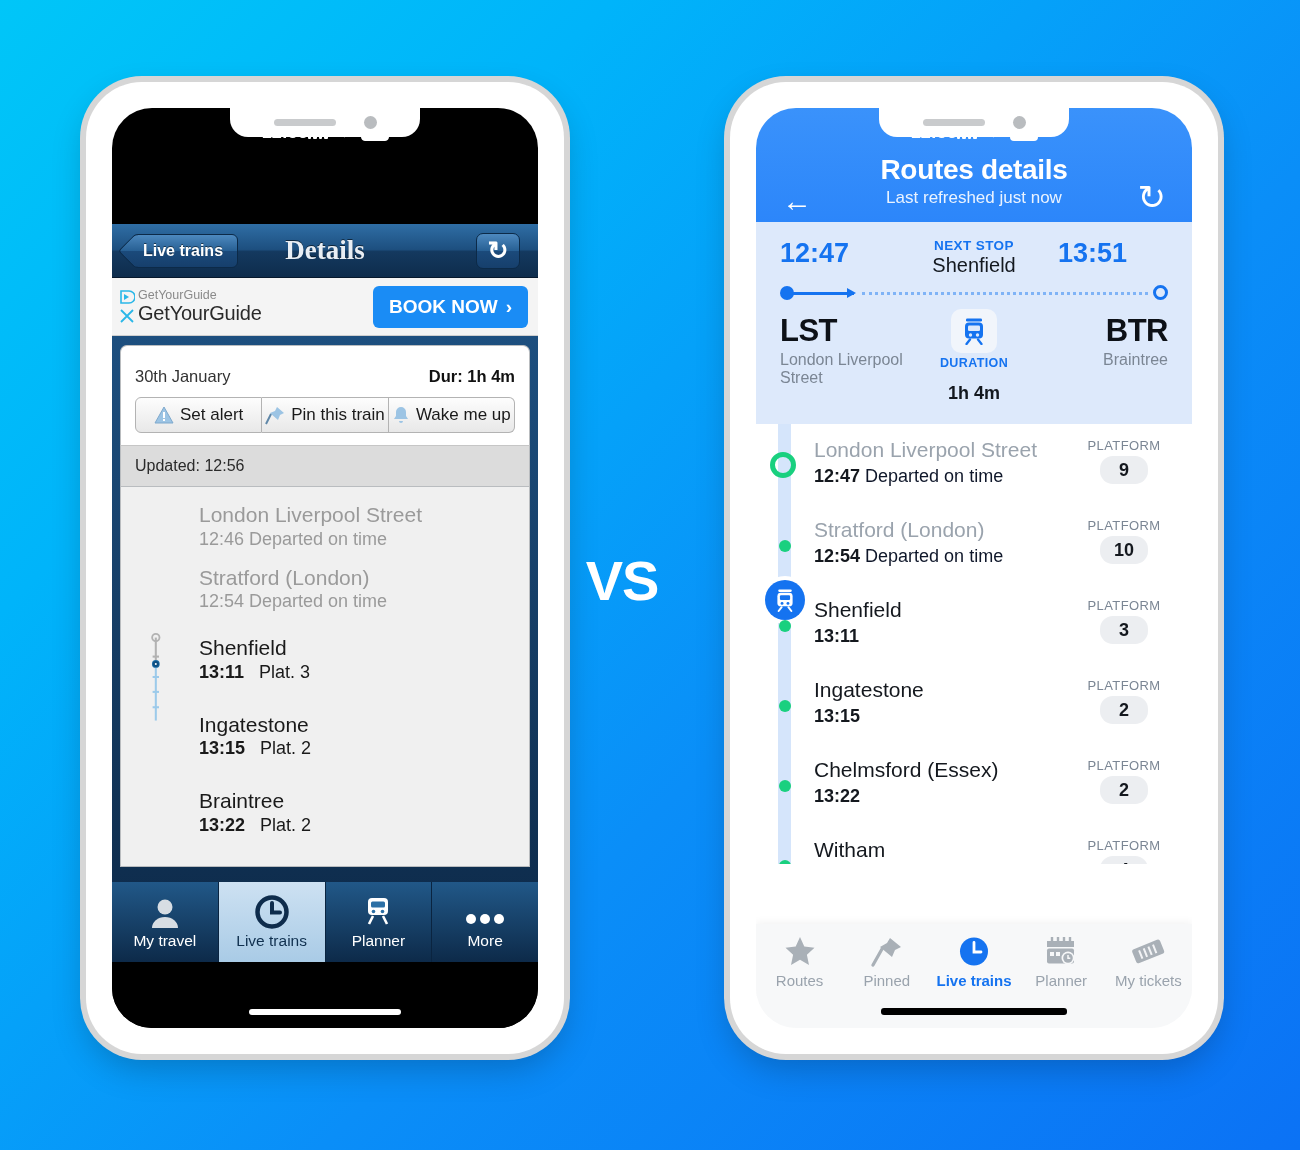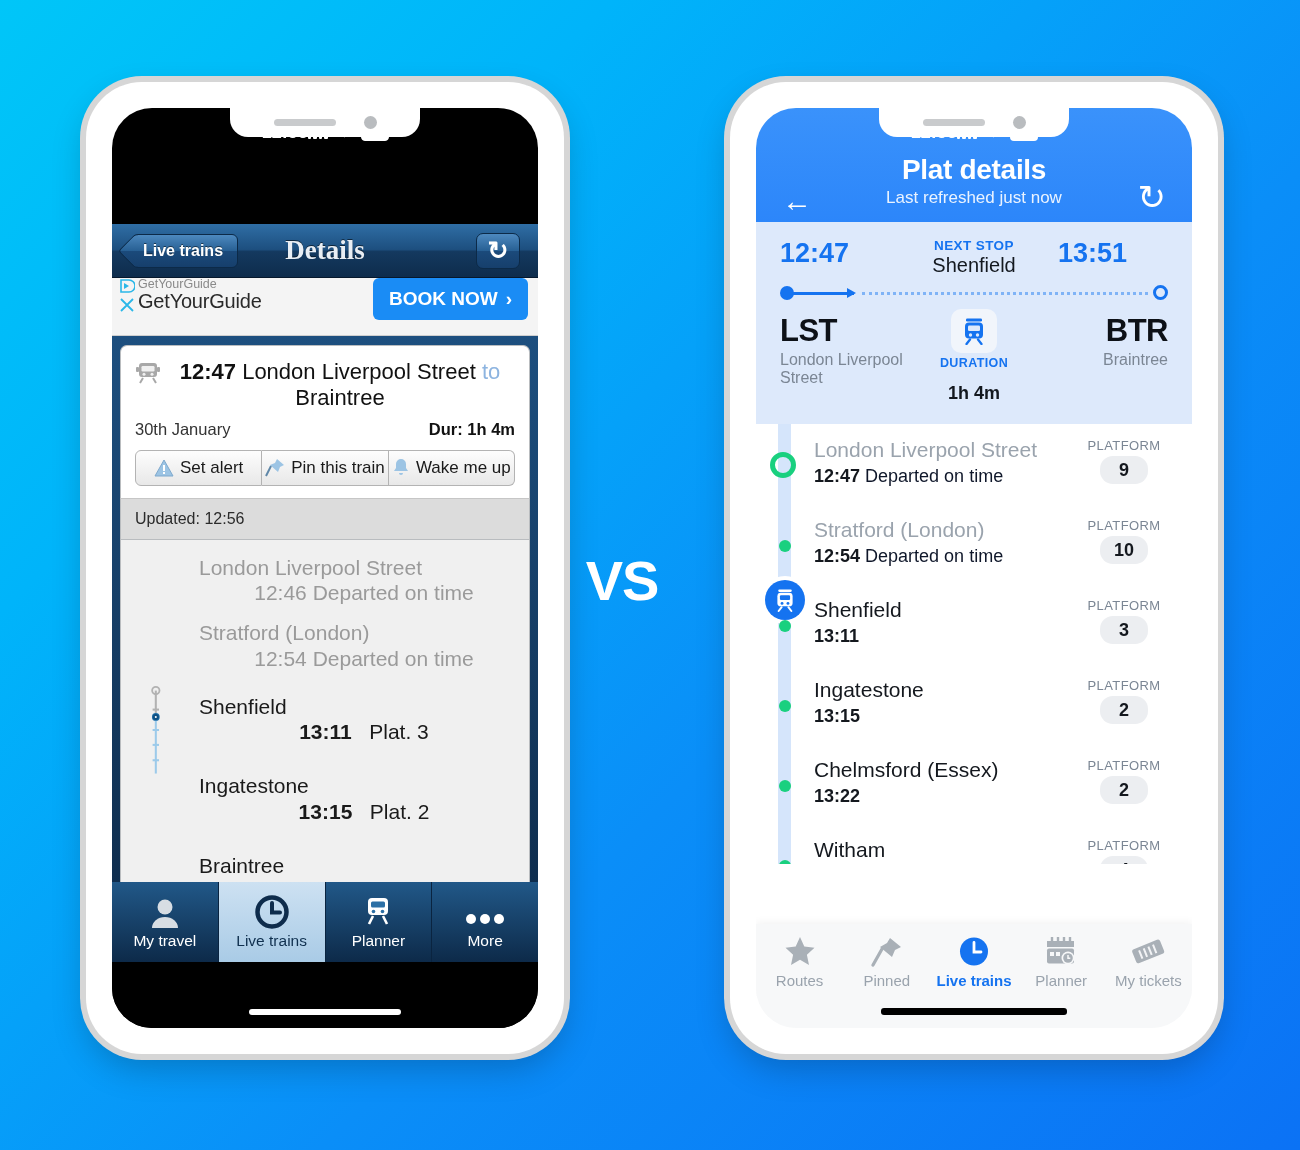--- a/index.html
+++ b/index.html
@@ -115,21 +115,21 @@
   .l-refresh {
     position: relative; margin-left: auto; margin-right: 18px; z-index: 3;
     width: 44px; height: 36px; border-radius: 7px;
     background: linear-gradient(to bottom, #4d89bf 0%, #275f93 50%, #1b4a7b 51%, #163f6c 100%);
     border: 1px solid #0c2a48;
     display:flex; align-items:center; justify-content:center;
     color:#fff; font-size: 25px; font-weight: bold;
   }
 
   .l-ad {
-    height: 58px; background: #f4f4f4; display:flex; align-items:flex-start;
+    height: 58px; background: #f4f4f4; display:flex; align-items:center;
     border-bottom: 1px solid #cfcfcf; position: relative;
   }
   .l-ad-icons { width: 26px; display:flex; flex-direction:column; align-items:center; gap: 3px; padding-left: 4px; }
   .l-ad-text { flex: 1; line-height: 1.05; }
   .l-ad-small { font-size: 12.5px; color: #8a8a8a; }
   .l-ad-big { font-size: 20px; color: #2a2a2a; font-weight: 500; letter-spacing: -0.2px; }
   .l-ad-btn {
     margin-right: 10px; padding: 10px 16px; border-radius: 6px;
     background: #1a8cf5; color: #fff; font-size: 19px; font-weight: bold;
     display:flex; align-items:center; gap: 8px; white-space: nowrap;
@@ -168,21 +168,21 @@
   }
   .l-stops {
     background: #f0f0f0; border: 1px solid #b9bcbf; border-top: none;
     padding: 16px 0 0 0; position: relative; height: 380px; overflow: hidden;
   }
   .l-rail {
     position: absolute; left: 38px; top: 0; bottom: 0; width: 11px;
   }
   .l-stop { position: relative; padding-left: 78px; margin-bottom: 16px; }
   .l-stop-name { font-size: 21px; line-height: 1.12; }
-  .l-stop-meta { font-size: 21px; margin-top: 2px; text-align: center; }
+  .l-stop-meta { font-size: 18px; margin-top: 2px; }
   .l-past .l-stop-name { color: #9a9a9a; }
   .l-past .l-stop-meta { color: #9a9a9a; }
   .l-next .l-stop-name { color: #1a1a1a; }
   .l-next .l-stop-meta { color: #1a1a1a; }
   .l-next .l-stop-meta b { font-weight: bold; }
 
   .l-tabbar {
     position: absolute; left: 0; right: 0; bottom: 66px; height: 80px;
     display: flex;
     background: linear-gradient(to bottom, #1f5party 0%, #0d2a49 100%);
@@ -344,37 +344,20 @@
         </div>
         <div class="l-ad-btn">
           <span>BOOK NOW</span>
           <span>›</span>
         </div>
       </div>
 
       <div class="l-content">
 
         <div class="l-card">
-          <div class="l-card-title">
-            <span class="l-train-ico">
-              <svg width="26" height="24" viewBox="0 0 26 24">
-                <rect x="4" y="2" width="18" height="14" rx="3" fill="#a8a8a8"></rect>
-                <rect x="6.5" y="5" width="13" height="5.5" rx="1.2" fill="#f0f0f0"></rect>
-                <circle cx="9" cy="13.3" r="1.5" fill="#f0f0f0"></circle>
-                <circle cx="17" cy="13.3" r="1.5" fill="#f0f0f0"></circle>
-                <rect x="1" y="6" width="3" height="5" rx="1" fill="#a8a8a8"></rect>
-                <rect x="22" y="6" width="3" height="5" rx="1" fill="#a8a8a8"></rect>
-                <path d="M8 17 L5 22 M18 17 L21 22" stroke="#a8a8a8" stroke-width="2" fill="none"></path>
-              </svg>
-            </span>
-            <b>12:47</b>
-            <span>London Liverpool Street</span>
-            <span class="to">to</span>
-            <span>Braintree</span>
-          </div>
           <div class="l-card-sub">
             <span>30th January</span>
             <span class="dur">Dur: 1h 4m</span>
           </div>
           <div class="l-btnrow">
             <div class="l-btn">
               <svg width="20" height="18" viewBox="0 0 20 18">
                 <path d="M10 1 L19 17 L1 17 Z" fill="#9cc4e4" stroke="#7fa9cd" stroke-width="1"></path>
                 <rect x="9" y="6" width="2" height="6" fill="#fff"></rect>
                   <rect x="9" y="13" width="2" height="2" fill="#fff"></rect>
@@ -519,21 +502,21 @@
         </svg>
         <div style="display:flex;align-items:center;">
           <div class="batt">72</div>
           <div class="batt-nub"></div>
         </div>
       </div>
     </div>
 
     <div class="r-header">
       <div class="r-back">←</div>
-      <div class="r-title">Plat details</div>
+      <div class="r-title">Routes details</div>
       <div class="r-sub">Last refreshed just now</div>
       <div class="r-refresh">↻</div>
     </div>
 
     <div class="r-summary">
       <div class="r-srow1">
         <div class="r-time" style="width:110px">12:47</div>
         <div class="r-nextwrap">
           <div class="r-nextlbl">NEXT STOP</div>
           <div class="r-nextstop">Shenfield</div>

